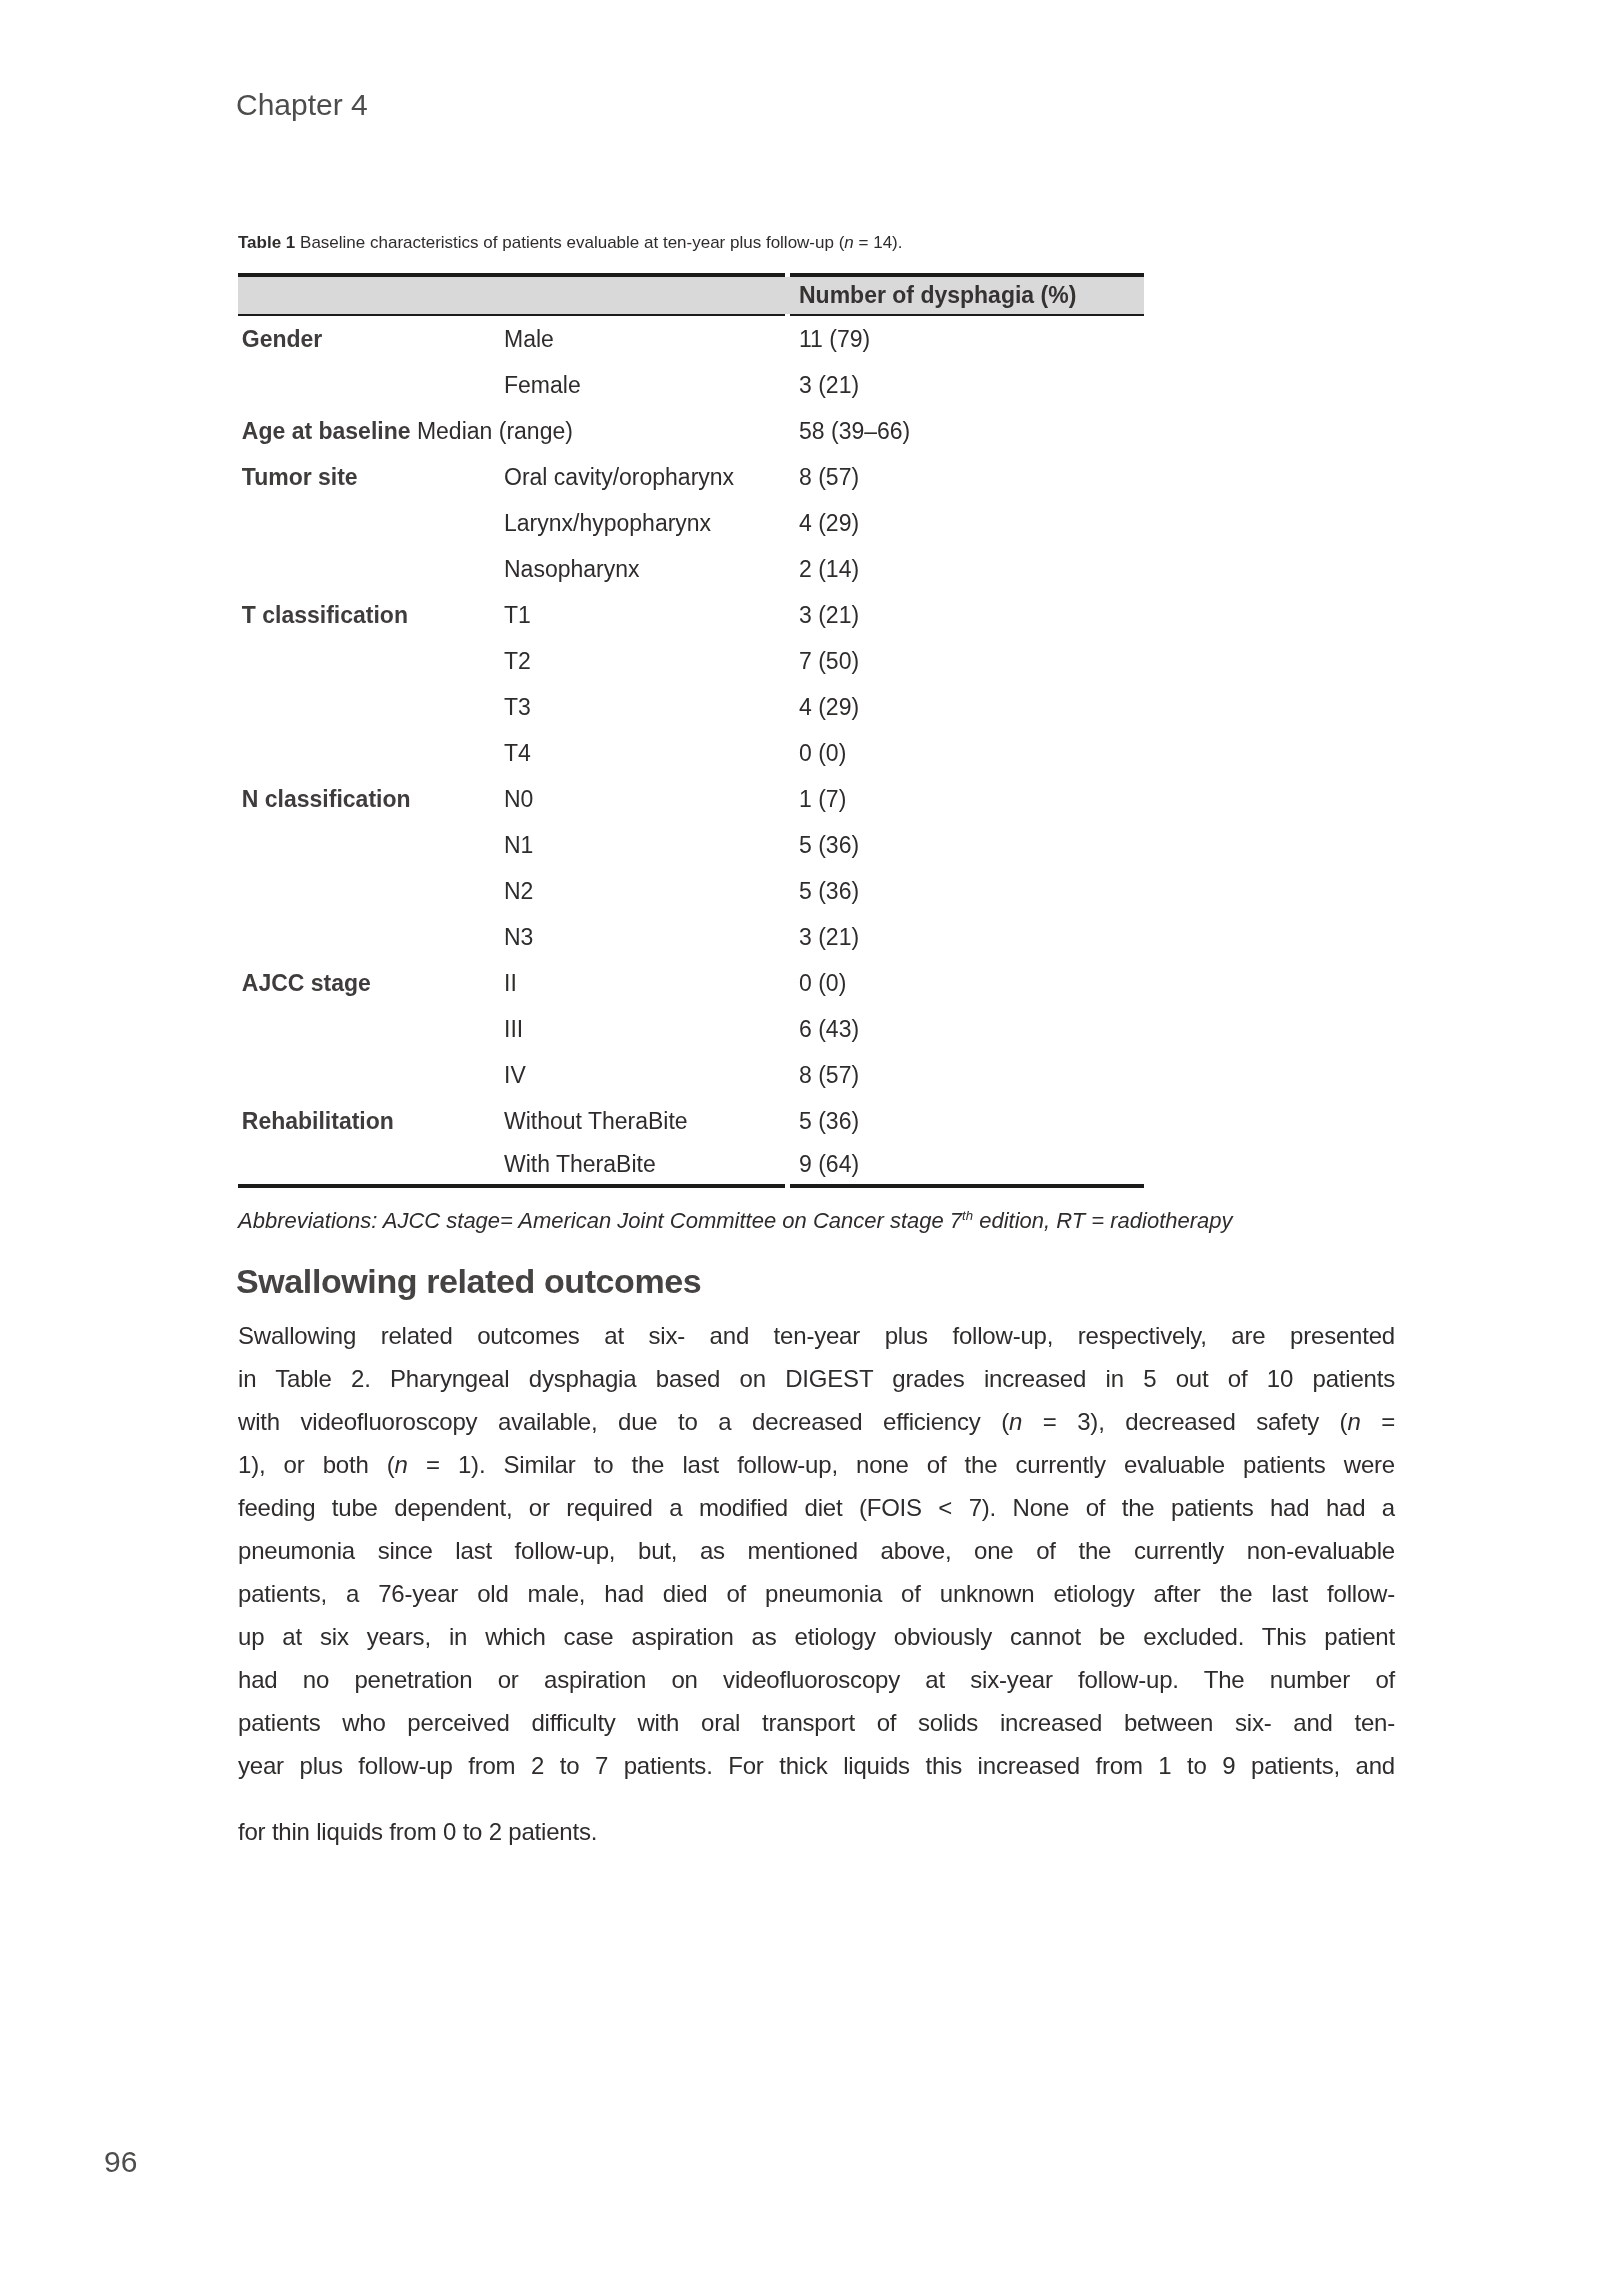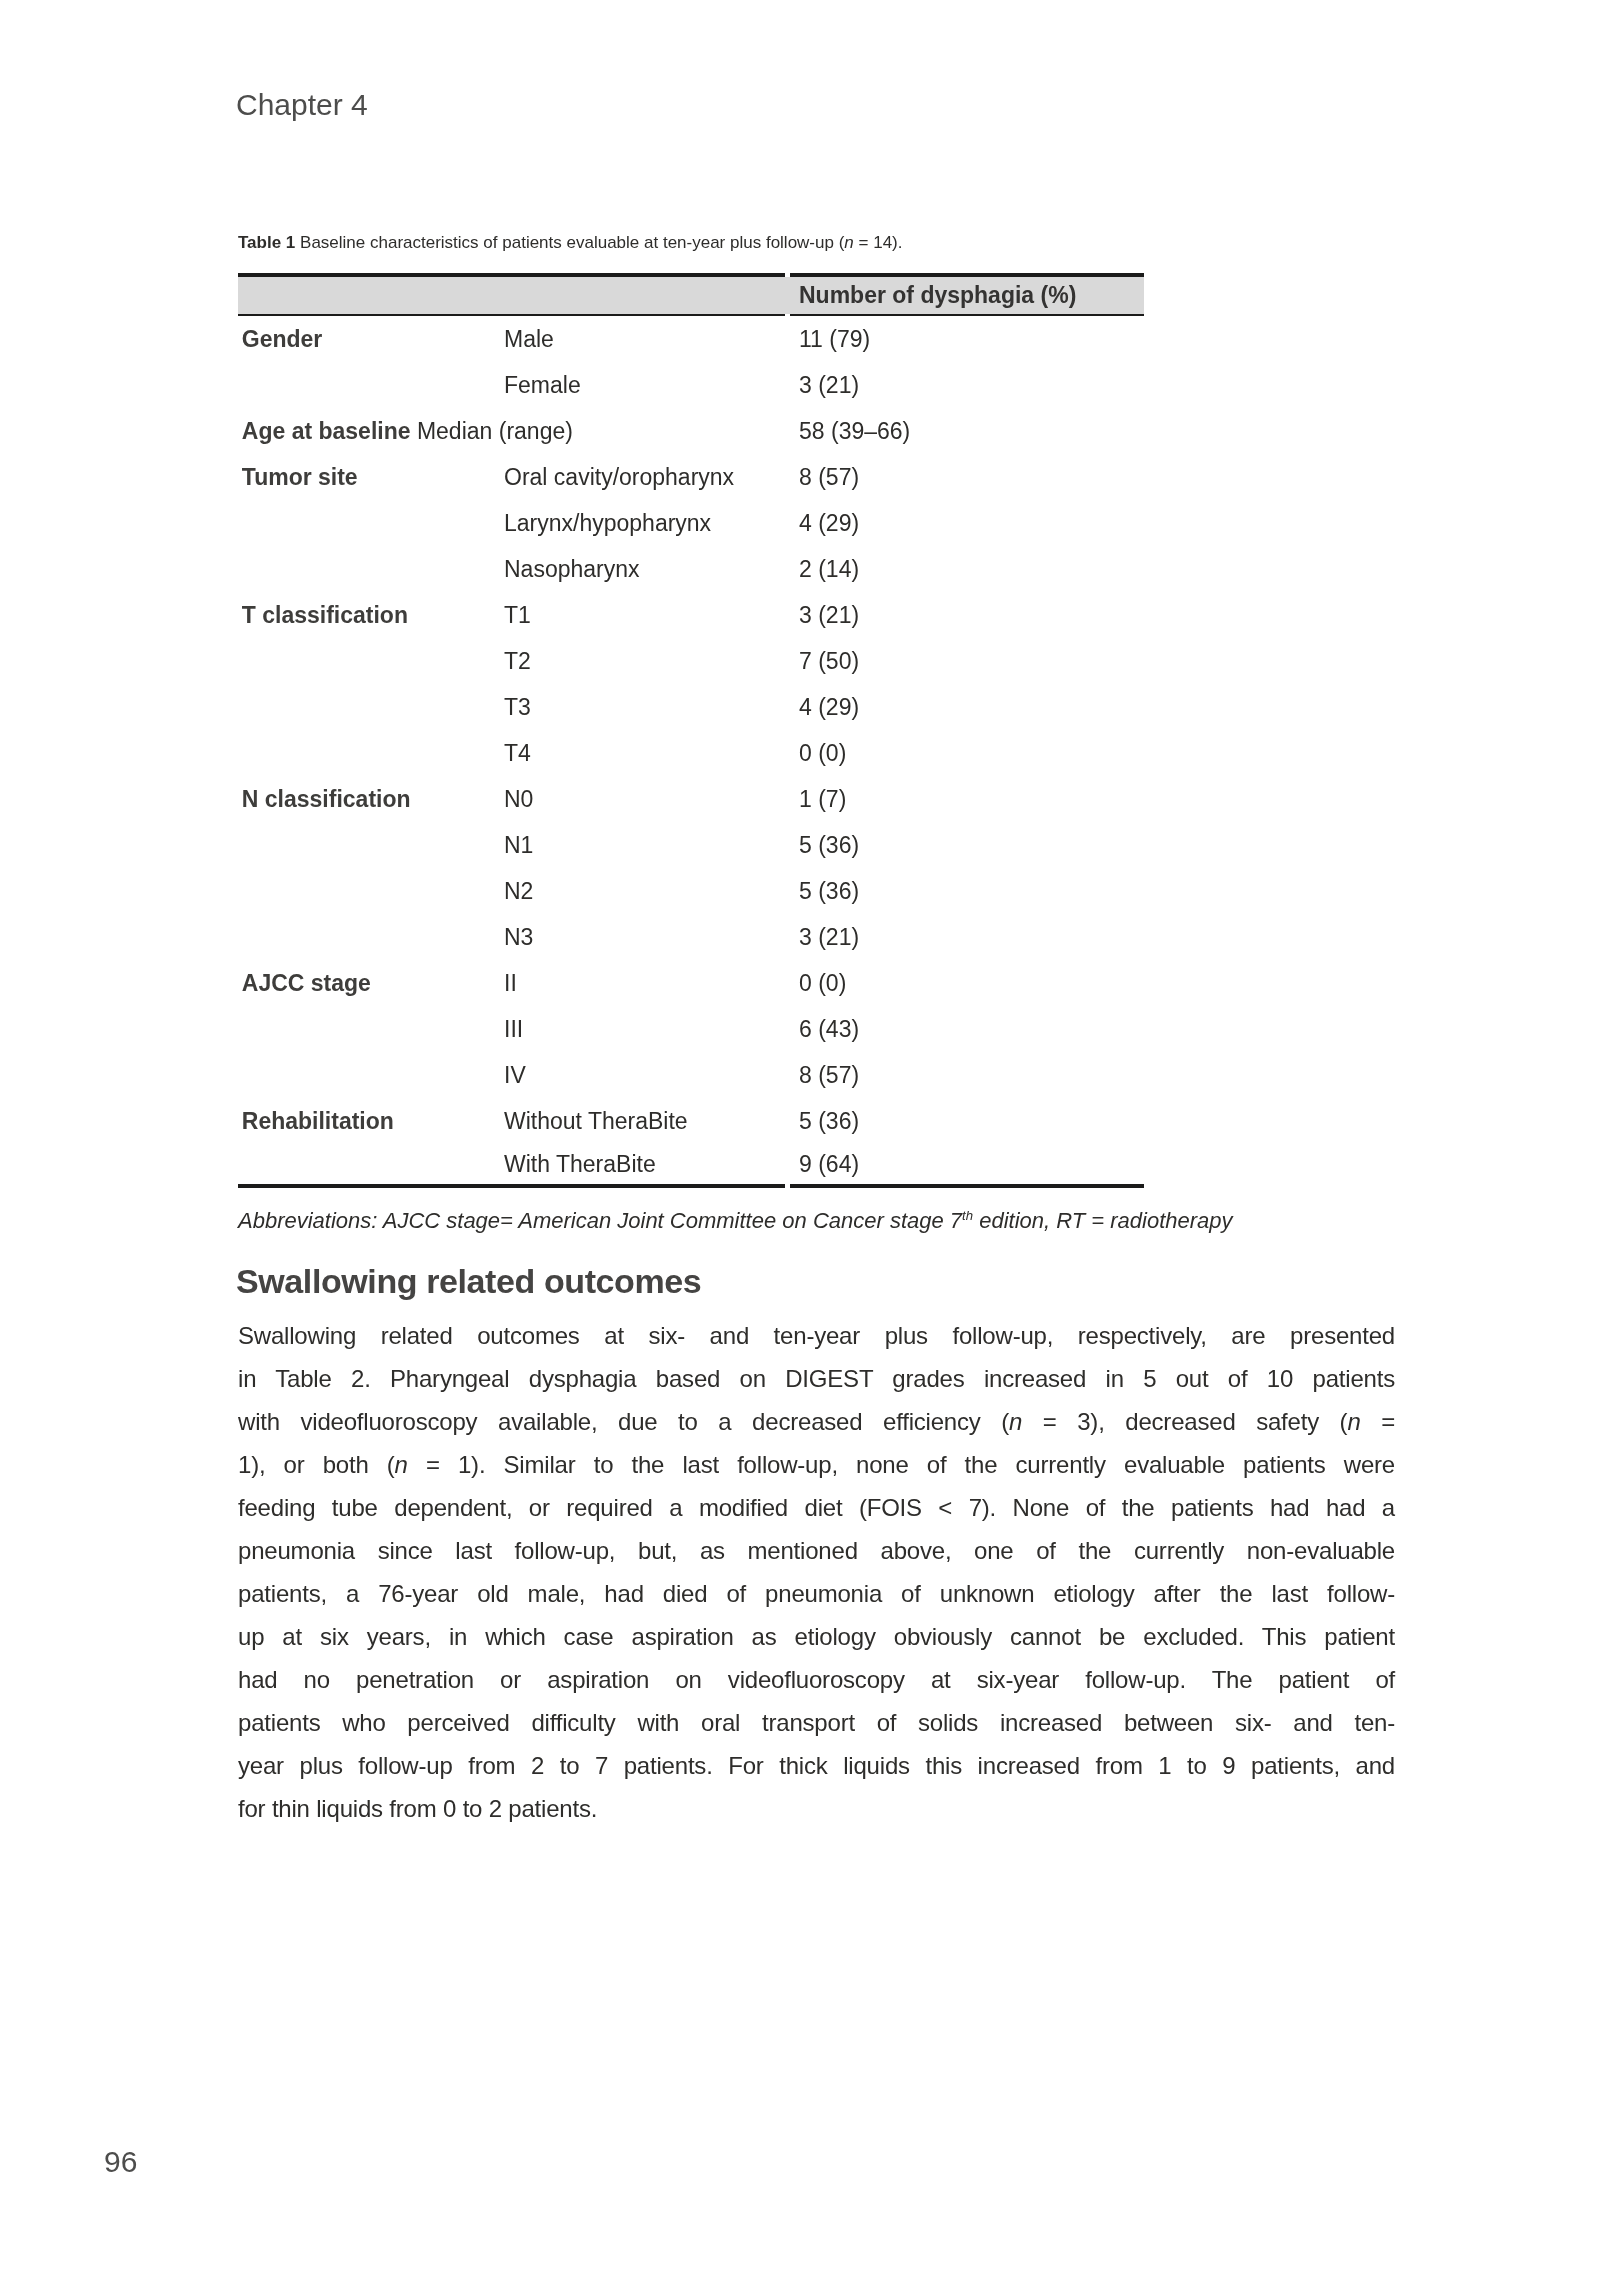--- a/index.html
+++ b/index.html
@@ -21,21 +21,21 @@
   .tc{position:absolute;top:50%;transform:translateY(-50%);font-size:23px;white-space:nowrap;}
   .tc.c1{left:3.8px;font-weight:bold;color:#3e3d3b;}
   .tc.c1 .suffix{font-weight:normal;color:var(--text,#2e2d2b);}
   .tc.c2{left:266px;}
   .tc.c3{left:561px;}
   .footnote{position:absolute;left:238px;top:1207px;font-size:22px;line-height:27px;white-space:nowrap;font-style:italic;}
   .heading{position:absolute;left:236px;top:1261px;font-size:34px;line-height:41px;font-weight:bold;
         color:var(--heading,#454443);letter-spacing:-0.4px;}
   .para{position:absolute;left:238px;top:1314px;width:1157px;font-size:24px;line-height:43px;letter-spacing:-0.2px;}
   .para .line{text-align:justify;text-align-last:justify;}
-  .para .line.last{text-align-last:left;}
+  .para .line.last{text-align-last:left;margin-top:23px;}
   .pagenum{position:absolute;left:104px;top:2145px;font-size:30px;color:var(--muted,#4d4d4c);}
 </style>
 </head>
 <body>
 
 <div class="page">
   <div class="chapter">Chapter 4</div>
 
   <div class="caption"><span class="b">Table 1 </span><span>Baseline characteristics of patients evaluable at ten-year plus follow-up (</span><span class="i">n</span><span> = 14).</span></div>
 
@@ -138,21 +138,21 @@
 
   <div class="para" id="body-paragraph">
       <div class="line"><span>Swallowing related outcomes at six- and ten-year plus follow-up, respectively, are presented</span></div>
       <div class="line"><span>in Table 2. Pharyngeal dysphagia based on DIGEST grades increased in 5 out of 10 patients</span></div>
       <div class="line"><span>with videofluoroscopy available, due to a decreased efficiency (</span><span class="i">n</span><span> = 3), decreased safety (</span><span class="i">n</span><span> =</span></div>
       <div class="line"><span>1), or both (</span><span class="i">n</span><span> = 1). Similar to the last follow-up, none of the currently evaluable patients were</span></div>
       <div class="line"><span>feeding tube dependent, or required a modified diet (FOIS &lt; 7). None of the patients had had a</span></div>
       <div class="line"><span>pneumonia since last follow-up, but, as mentioned above, one of the currently non-evaluable</span></div>
       <div class="line"><span>patients, a 76-year old male, had died of pneumonia of unknown etiology after the last follow-</span></div>
       <div class="line"><span>up at six years, in which case aspiration as etiology obviously cannot be excluded. This patient</span></div>
-      <div class="line"><span>had no penetration or aspiration on videofluoroscopy at six-year follow-up. The patient of</span></div>
+      <div class="line"><span>had no penetration or aspiration on videofluoroscopy at six-year follow-up. The number of</span></div>
       <div class="line"><span>patients who perceived difficulty with oral transport of solids increased between six- and ten-</span></div>
       <div class="line"><span>year plus follow-up from 2 to 7 patients. For thick liquids this increased from 1 to 9 patients, and</span></div>
       <div class="line last"><span>for thin liquids from 0 to 2 patients.</span></div>
     </div>
 
   <div class="pagenum">96</div>
 </div>
 
 
 </body></html>

